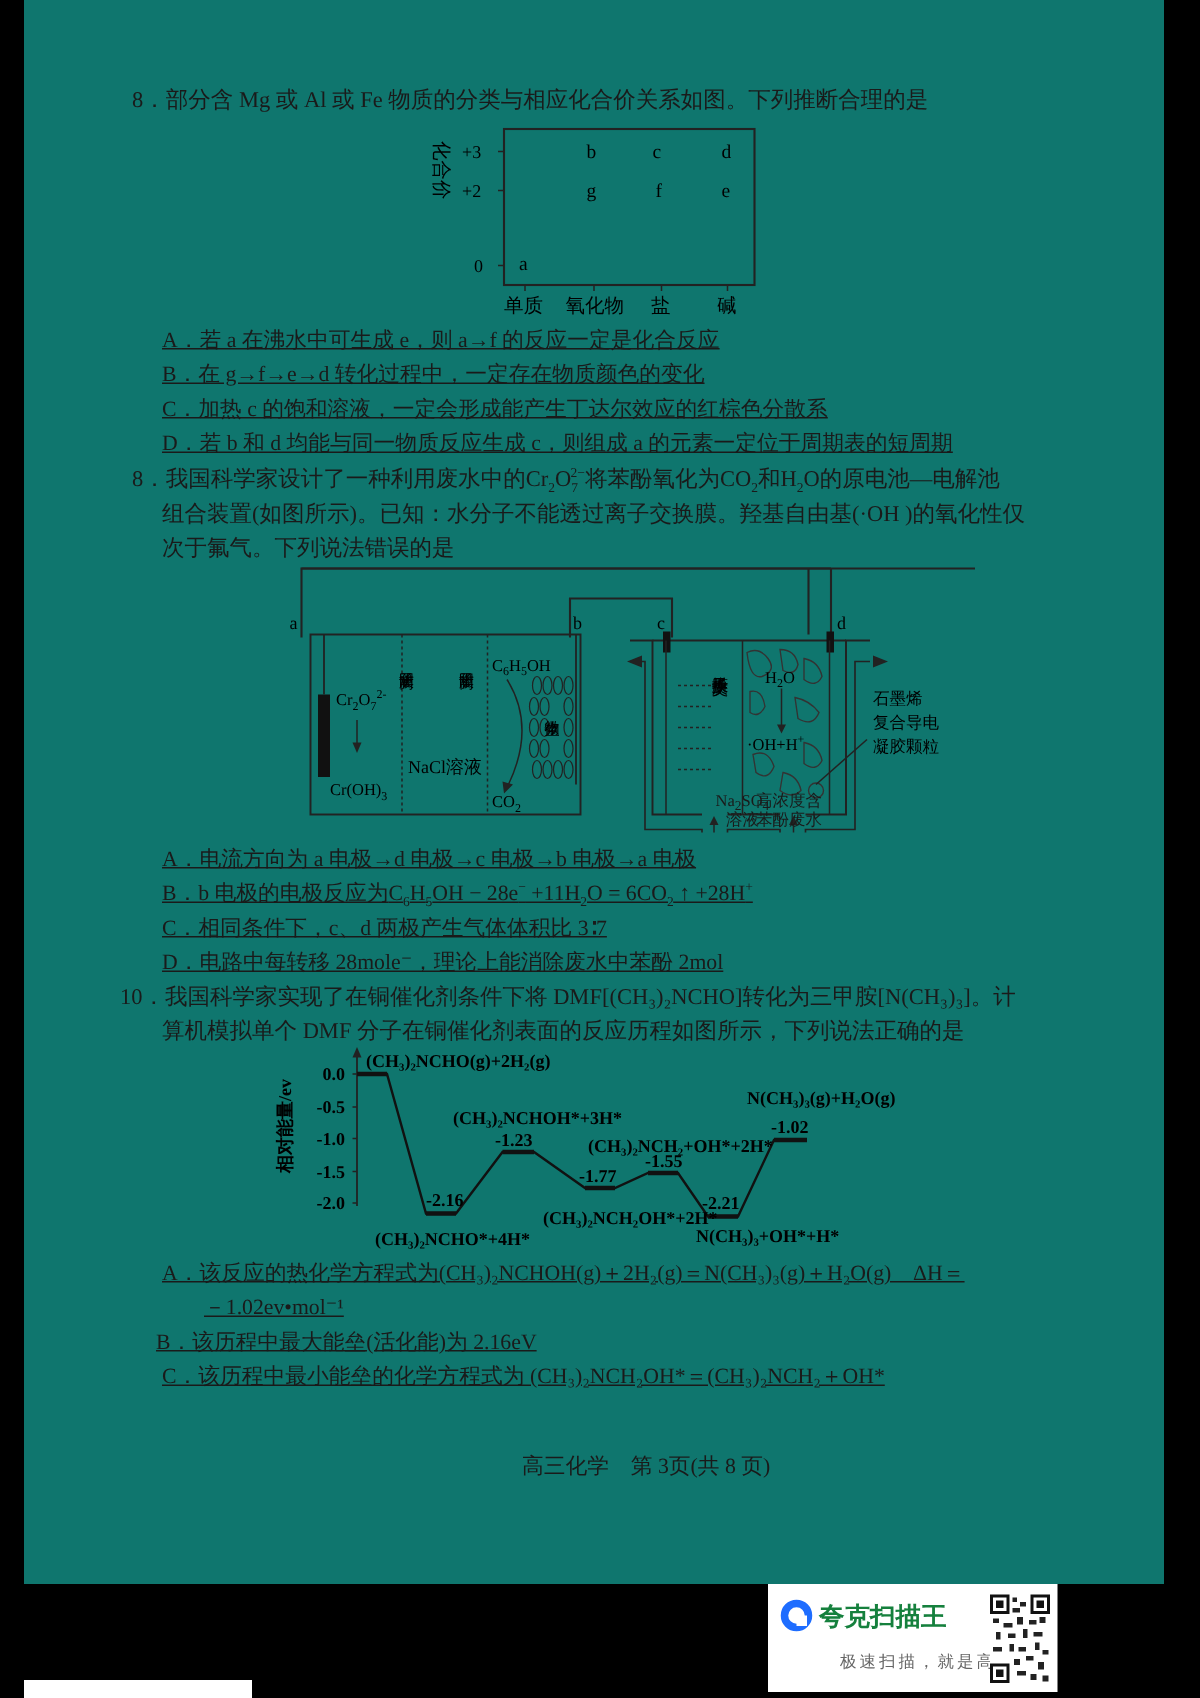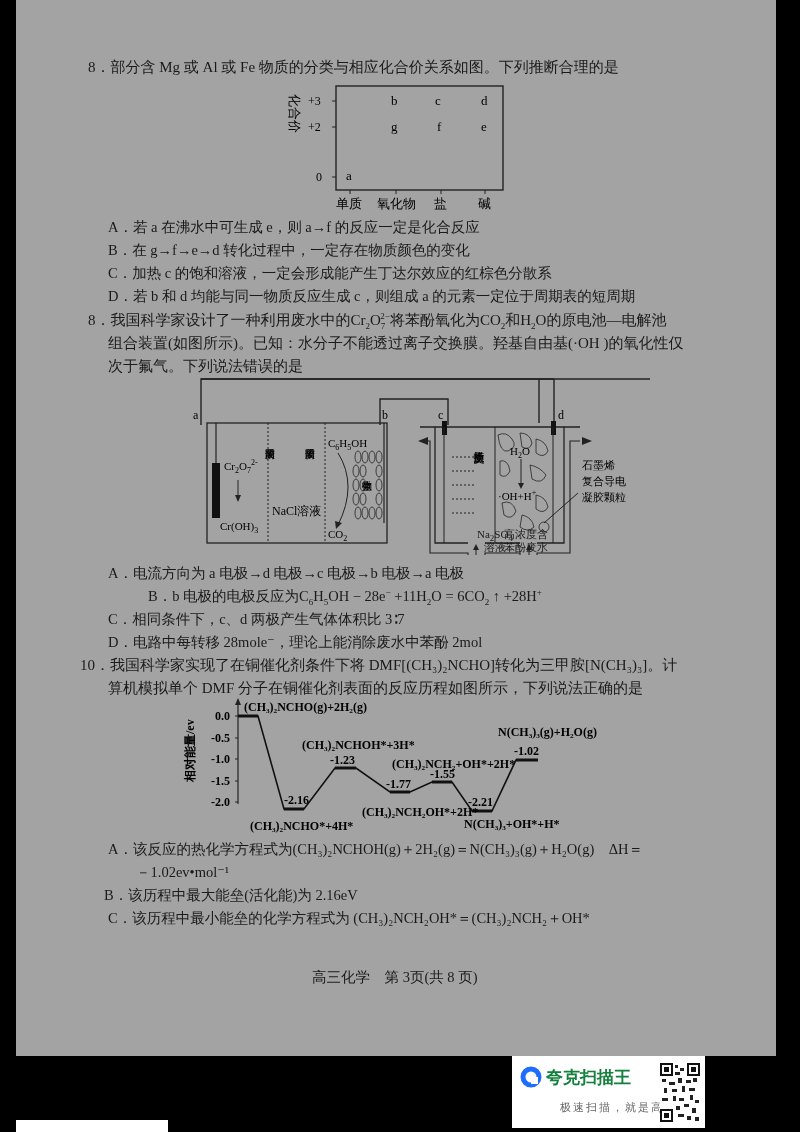--- a/index.html
+++ b/index.html
@@ -1,23 +1,23 @@
 <!DOCTYPE html>
 <html><head>
 <meta charset="utf-8">
 <style>
   html,body{margin:0;padding:0;}
   body{width:800px;height:1132px;background:#000;position:relative;overflow:hidden;
        font-family:"Liberation Serif","DejaVu Serif",serif;color:#1a1a1a;}
-  .page{position:absolute;left:16px;top:0;width:760px;height:1056px;background:#a3a3a3;}
+  .page{position:absolute;left:16px;top:0;width:760px;height:1056px;background:#0f766e;}
   .abs{position:absolute;white-space:nowrap;}
   .q{font-size:15px;line-height:23px;}
-  .opt{font-size:14.5px;line-height:23px;}
+  .opt{font-size:14.5px;line-height:23px;text-decoration:underline;}
   sub,sup{font-size:9px;line-height:0;}
-  .footer{font-size:14.5px;}
+  .footer{font-size:14.5px;margin-left:36px;}
   svg text{font-family:"Liberation Serif","DejaVu Serif",serif;}
   .wm{position:absolute;left:512px;top:1056px;width:193px;height:72px;background:#fff;}
   .wm-title{position:absolute;left:34px;top:10px;font-family:"DejaVu Sans",sans-serif;font-size:17px;font-weight:bold;color:#15803d;}
   .wm-sub{position:absolute;left:4px;top:44px;font-family:"DejaVu Sans",sans-serif;font-size:11px;color:#666;letter-spacing:2px;margin-left:44px;}
   .strip{position:absolute;left:16px;top:1120px;width:152px;height:12px;background:#fff;}
 </style>
 </head>
 <body>
 
 <div class="page">
@@ -157,21 +157,21 @@
     <text x="402" y="126" font-size="11">凝胶颗粒</text>
     <line x1="296" y1="190" x2="296" y2="172" stroke="#222"></line>
     <polygon points="293,175 299,175 296,169" fill="#222"></polygon>
     <line x1="349" y1="190" x2="349" y2="172" stroke="#222"></line>
     <polygon points="346,175 352,175 349,169" fill="#222"></polygon>
   </svg>
   <div class="abs" style="left:425px;top:528px;font-size:11px;line-height:13px;text-align:center;margin-left:36px;">Na<sub>2</sub>SO<sub>4</sub><br><span>溶液</span></div>
   <div class="abs" style="left:488px;top:528px;font-size:11px;line-height:13px;text-align:center;"><span>高浓度含</span><br><span>苯酚废水</span></div>
 
   <div class="abs opt" style="left:92px;top:562px;">A．电流方向为 a 电极→d 电极→c 电极→b 电极→a 电极</div>
-  <div class="abs opt" style="left:92px;top:585px;margin-left:40px;"><span>B．b 电极的电极反应为</span>C<sub>6</sub>H<sub>5</sub>OH − 28e<sup>−</sup> +11H<sub>2</sub>O = 6CO<sub>2</sub> ↑ +28H<sup>+</sup></div>
+  <div class="abs opt" style="left:92px;top:585px;"><span>B．b 电极的电极反应为</span>C<sub>6</sub>H<sub>5</sub>OH − 28e<sup>−</sup> +11H<sub>2</sub>O = 6CO<sub>2</sub> ↑ +28H<sup>+</sup></div>
   <div class="abs opt" style="left:92px;top:608px;text-align:center;">C．相同条件下，c、d 两极产生气体体积比 3∶7</div>
   <div class="abs opt" style="left:92px;top:631px;">D．电路中每转移 28mole⁻，理论上能消除废水中苯酚 2mol</div>
 
   <div class="abs q" style="left:64px;top:654px;">10．我国科学家实现了在铜催化剂条件下将 DMF[(CH₃)₂NCHO]转化为三甲胺[N(CH₃)₃]。计</div>
   <div class="abs q" style="left:92px;top:677px;">算机模拟单个 DMF 分子在铜催化剂表面的反应历程如图所示，下列说法正确的是</div>
 
   <svg class="abs" style="left:164px;top:692px;" width="430" height="150">
     <line x1="58" y1="10" x2="58" y2="112" stroke="#222" stroke-width="1.2"></line>
     <polygon points="55,13 61,13 58,6" fill="#222"></polygon>
     <text x="14" y="90" font-size="12" font-weight="bold" transform="rotate(-90 14 90)">相对能量/ev</text>

